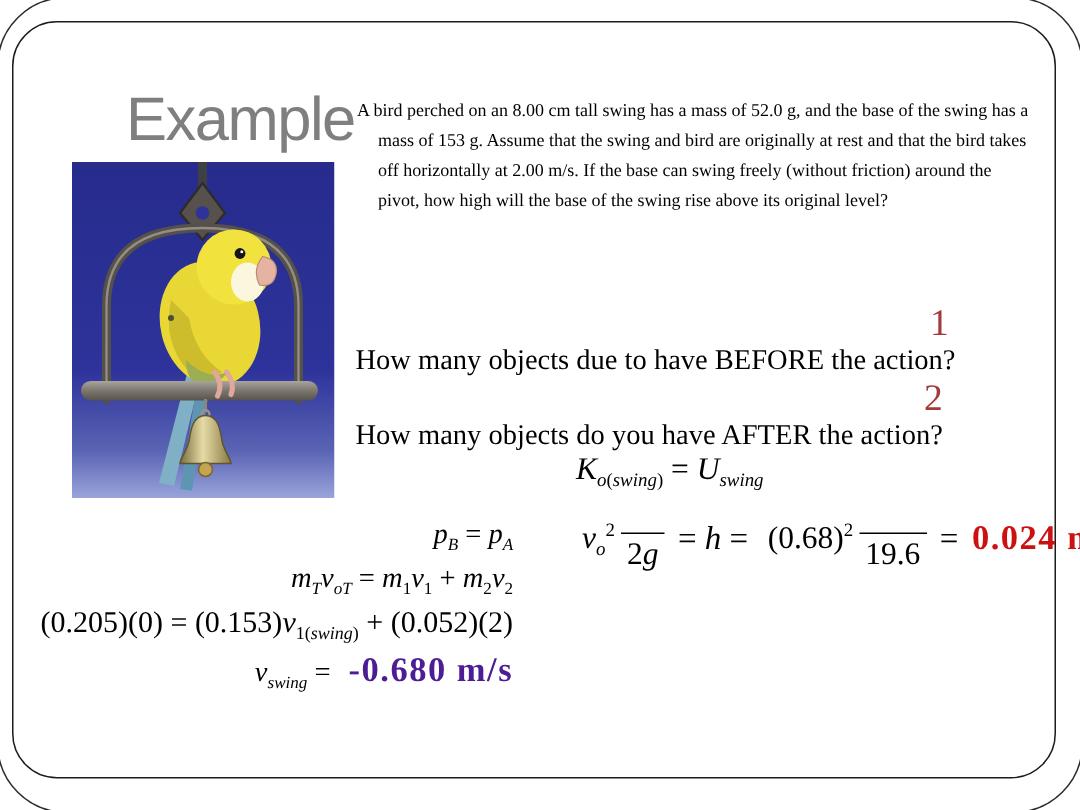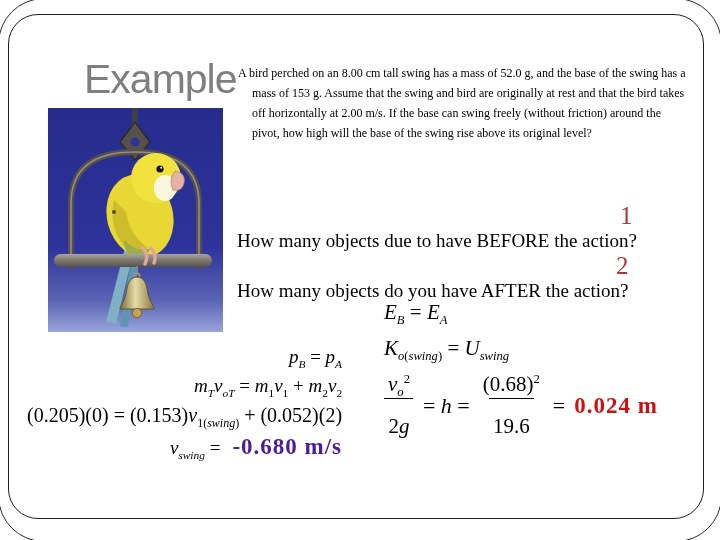--- a/index.html
+++ b/index.html
@@ -49,23 +49,23 @@
     color:#4c1d95; font-weight:bold; font-size:23px; margin-left:12px;
     letter-spacing:1px;
   }
 
   .eq-right { position:absolute; left:384px; top:300px; font-size:21px; }
   .eq-right .line { margin-bottom:11px; white-space:nowrap; }
   .eq-right .line-half { font-size:23px; margin-top:14px; margin-bottom:4px; }
   .half { font-size:33px; margin-right:3px; font-style:italic; }
 
   .frac-row { display:flex; align-items:center; margin-top:10px; }
-  .frac { display:inline-flex; flex-direction:column; align-items:center; font-size:21px; }
+  .frac { display:inline-flex; flex-direction:row; align-items:center; font-size:21px; }
   .frac .num { padding:0 4px 1px 4px; }
-  .frac .den { border-top:1.6px solid #000; padding:15px 4px 0 4px; }
+  .frac .den { border-top:1.6px solid #000; padding:1px 4px 0 4px;margin-top:19px; }
   .mid { margin:0 9px; font-size:22px; white-space:nowrap; }
   .final-answer { color:#cc1111; font-weight:bold; font-size:23px; white-space:nowrap; letter-spacing:1px; }
 </style>
 </head>
 <body>
 
 <div class="slide">
   <div class="outer-frame"></div>
   <div class="inner-frame"></div>
 
@@ -140,21 +140,20 @@
   <div class="eq eq-left">
     <div class="line"><i>p</i><sub><i>B</i></sub> = <i>p</i><sub><i>A</i></sub></div>
     <div class="line"><i>m</i><sub><i>T</i></sub><i>v</i><sub><i>oT</i></sub> = <i>m</i><sub>1</sub><i>v</i><sub>1</sub> + <i>m</i><sub>2</sub><i>v</i><sub>2</sub></div>
     <div class="line line-nums">(0.205)(0) = (0.153)<i>v</i><sub>1(<i>swing</i>)</sub> + (0.052)(2)</div>
     <div class="line">
       <span><i>v</i><sub><i>swing</i></sub> =</span><span class="red-big">-0.680 m/s</span>
     </div>
   </div>
 
   <div class="eq eq-right">
-    <div class="line"><i>E</i><sub><i>B</i></sub> = <i>E</i><sub><i>A</i></sub></div>
     <div class="line"><i>K</i><sub><i>o</i>(<i>swing</i>)</sub> = <i>U</i><sub><i>swing</i></sub></div>
     <div class="frac-row">
       <span class="frac">
         <span class="num"><i>v</i><sub><i>o</i></sub><sup>2</sup></span>
         <span class="den">2<i>g</i></span>
       </span>
       <span class="mid">= <i>h</i> =</span>
       <span class="frac">
         <span class="num">(0.68)<sup>2</sup></span>
         <span class="den">19.6</span>

